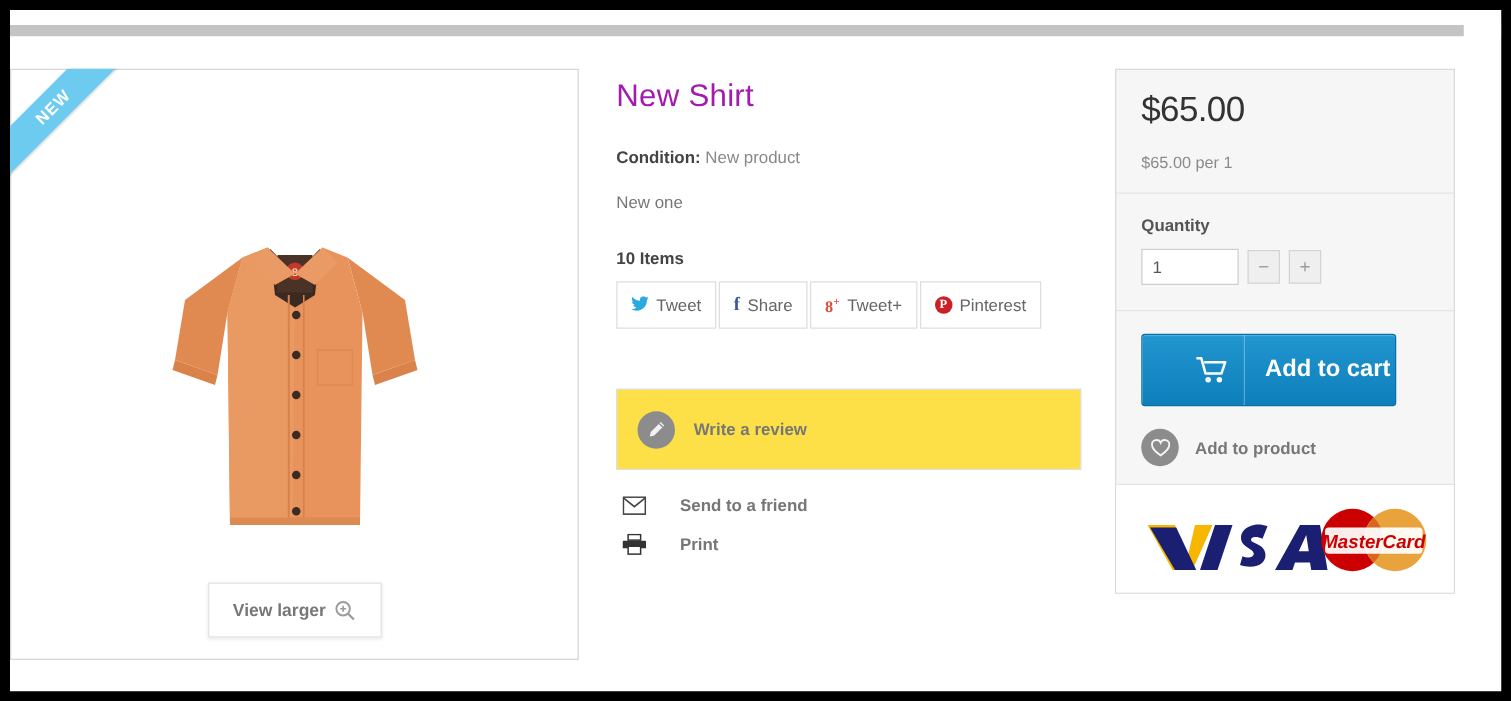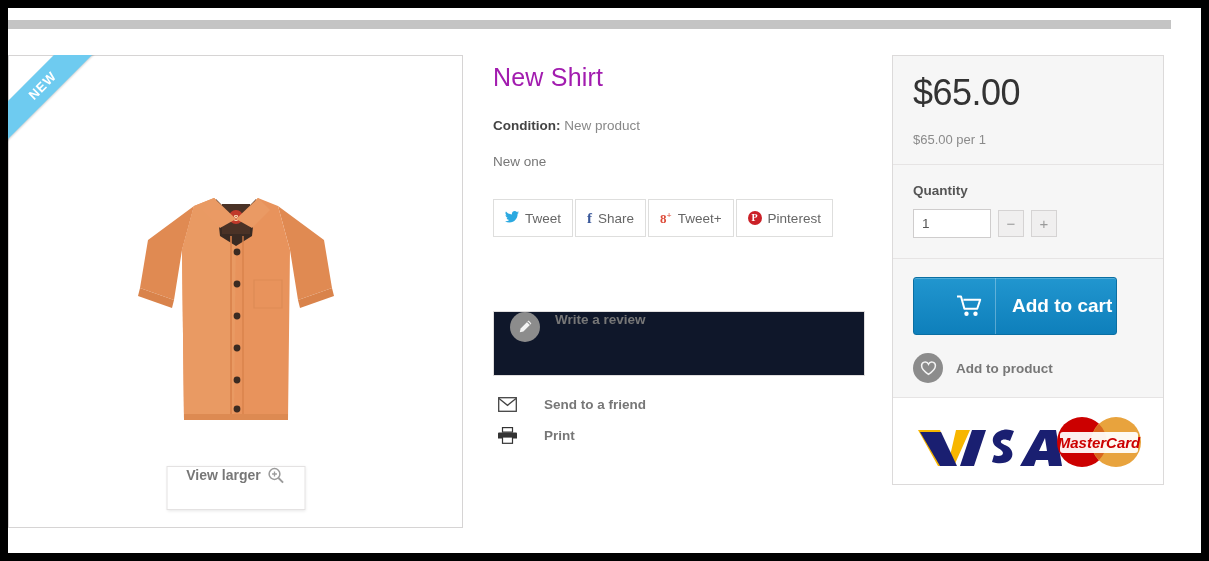--- a/index.html
+++ b/index.html
@@ -68,21 +68,21 @@
     width: 200px; height: 245px;
   }
   #view-larger {
     position: absolute;
     left: 50%; top: 410px;
     transform: translateX(-50%);
     width: 139px; height: 44px;
     background: #fff;
     border: 1px solid #e4e2e2;
     box-shadow: 0 1px 3px rgba(0,0,0,.10);
-    display: flex; justify-content: center;
+    display: flex; align-items: center; justify-content: center;
     gap: 7px;
     font-size: 14px; font-weight: bold; color: #777;
     cursor: pointer;
   }
 
   
   #info-col {
     position: absolute;
     left: 485px; top: 55px;
     width: 380px;
@@ -117,22 +117,22 @@
     color: #fff; background: #cb2027;
     width: 14px; height: 14px; border-radius: 50%;
     display: flex; align-items: center; justify-content: center;
     font-size: 10px; font-family: "Liberation Serif", serif;
   }
 
   #review-box {
     position: absolute; left: 485px; top: 303px;
     width: 372px; height: 65px;
     border: 1px solid #e0dede;
-    background: #0f172a;
-    display: flex; align-items: flex-start;
+    background: #fde047;
+    display: flex; align-items: center;
     padding-left: 16px; gap: 15px;
     cursor: pointer;
   }
   .circ-icon {
     width: 30px; height: 30px; border-radius: 50%;
     background: #8c8c8c;
     display: flex; align-items: center; justify-content: center;
   }
   #review-label { font-size: 13.5px; font-weight: bold; color: #777; }
 
@@ -147,21 +147,21 @@
 
   
   #buy-panel {
     position: absolute;
     left: 884px; top: 47px;
     width: 272px;
     border: 1px solid #dcdada;
     background: #f6f6f6;
   }
   #price-sec { padding: 16px 20px 17px 20px; border-bottom: 1px solid #e6e4e4; }
-  #price { font-size: 36px; color: #333; letter-spacing: -.5px; }
+  #price { font-size: 28px; color: #333; letter-spacing: -.5px; }
   #price-per { font-size: 13px; color: #8b8b8b; margin-top: 18px; }
 
   #qty-sec { padding: 18px 20px 20px 20px; border-bottom: 1px solid #e6e4e4; }
   #qty-label { font-size: 13.5px; font-weight: bold; color: #555; margin-bottom: 11px; }
   #qty-controls { display: flex; align-items: center; gap: 7px; }
   #qty-input {
     width: 78px; height: 29px;
     border: 1px solid #cfcdcd; background: #fff;
     font-family: "Liberation Sans", sans-serif;
     font-size: 13.5px; color: #555;
@@ -271,20 +271,21 @@
 
   <div id="info-col">
     <h1 id="product-title">New Shirt</h1>
 
     <div class="cond-row">
       <span class="cond-label">Condition:</span>
       <span class="cond-value">New product</span>
     </div>
 
     <div id="short-desc">New one</div>
+    <div id="stock-count">10 Items</div>
 
     <div id="social-row">
       <div class="social-btn">
         <span class="sicon tw">
           <svg width="14" height="12" viewBox="0 0 14 12">
             <path d="M14 1.5c-.5.24-1.05.4-1.62.47.58-.36 1.03-.93 1.24-1.6-.55.33-1.15.57-1.8.7A2.85 2.85 0 0 0 9.73 0C8.15 0 6.88 1.3 6.88 2.9c0 .23.02.45.07.66A8.1 8.1 0 0 1 .97.53a2.9 2.9 0 0 0 .88 3.88c-.47-.01-.9-.15-1.29-.36v.04c0 1.4.98 2.57 2.29 2.84-.24.07-.49.1-.75.1-.18 0-.36-.02-.54-.05a2.87 2.87 0 0 0 2.67 2A5.7 5.7 0 0 1 0 10.2 8.04 8.04 0 0 0 4.4 11.5c5.29 0 8.18-4.45 8.18-8.3v-.38A5.9 5.9 0 0 0 14 1.5z" fill="#2ba9e1"></path>
           </svg>
         </span>
         <span>Tweet</span>
       </div>

